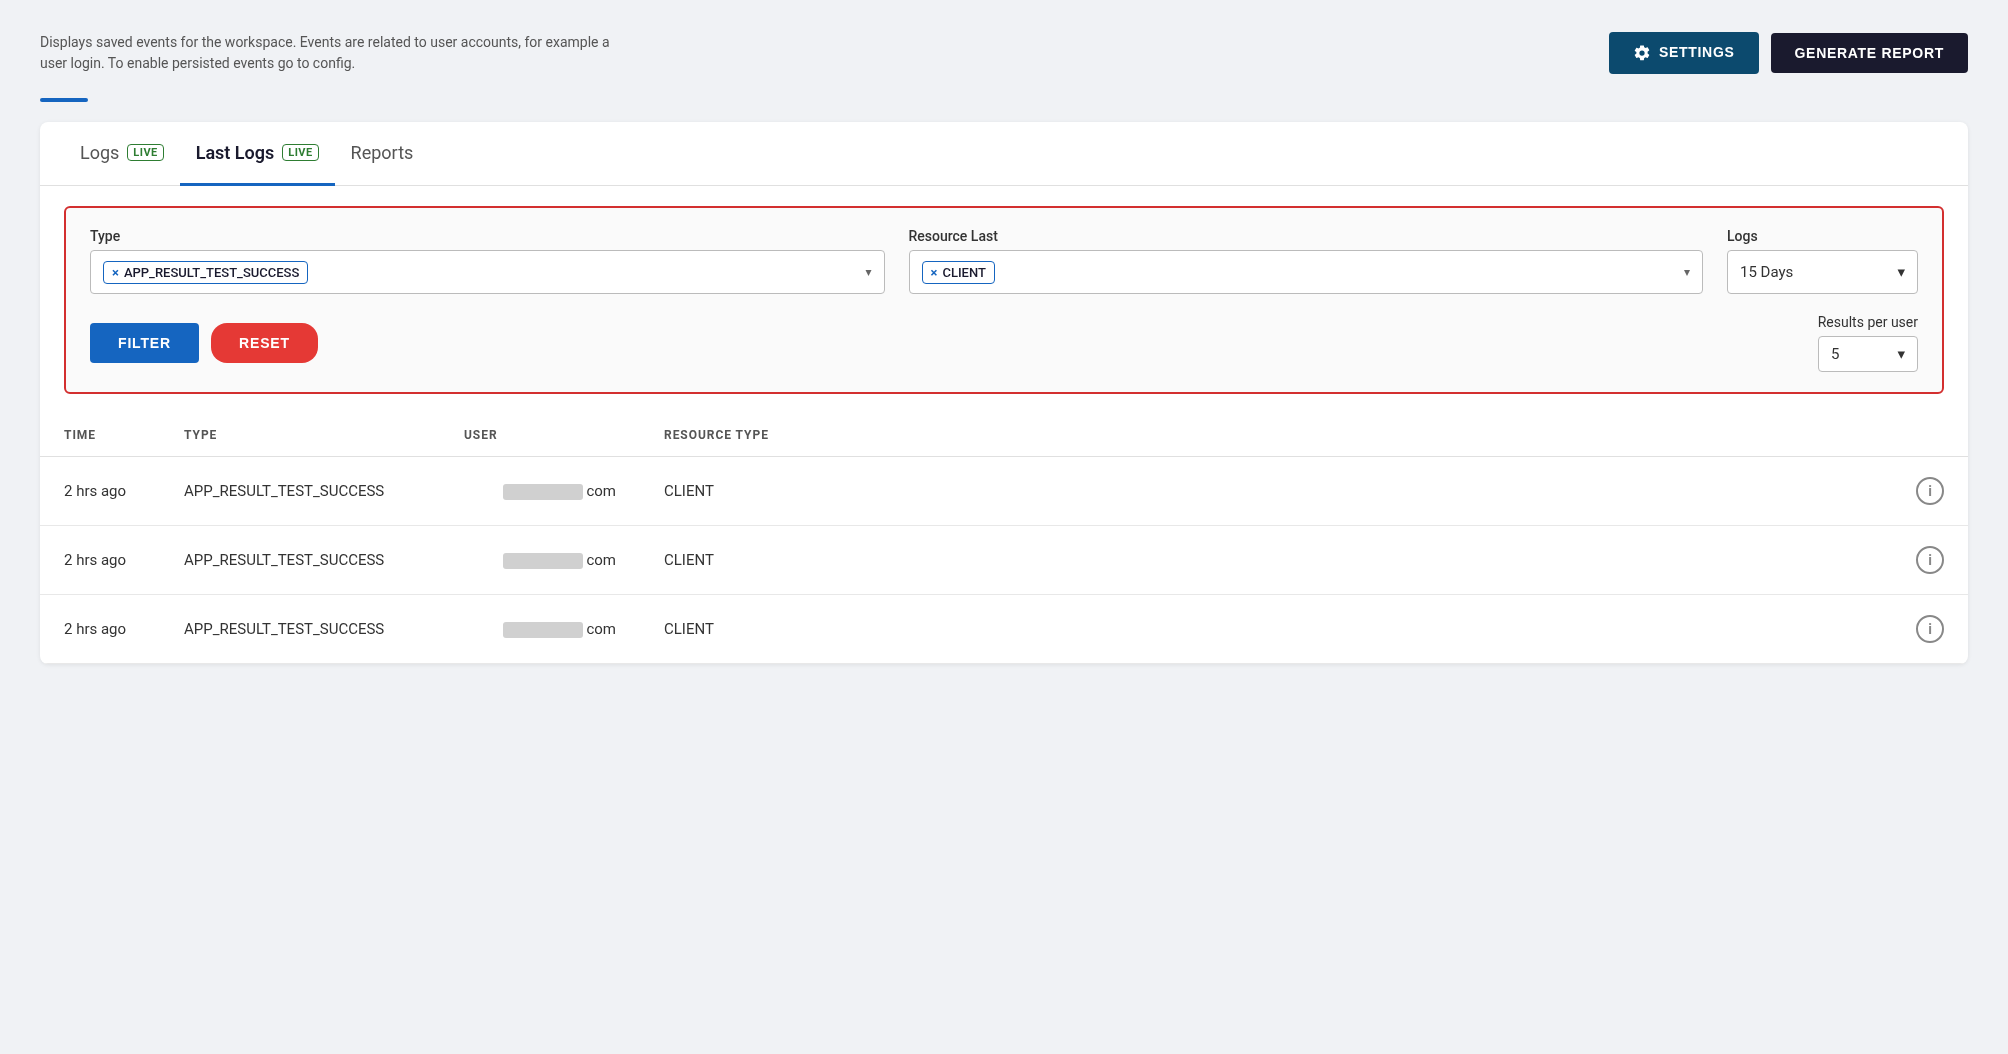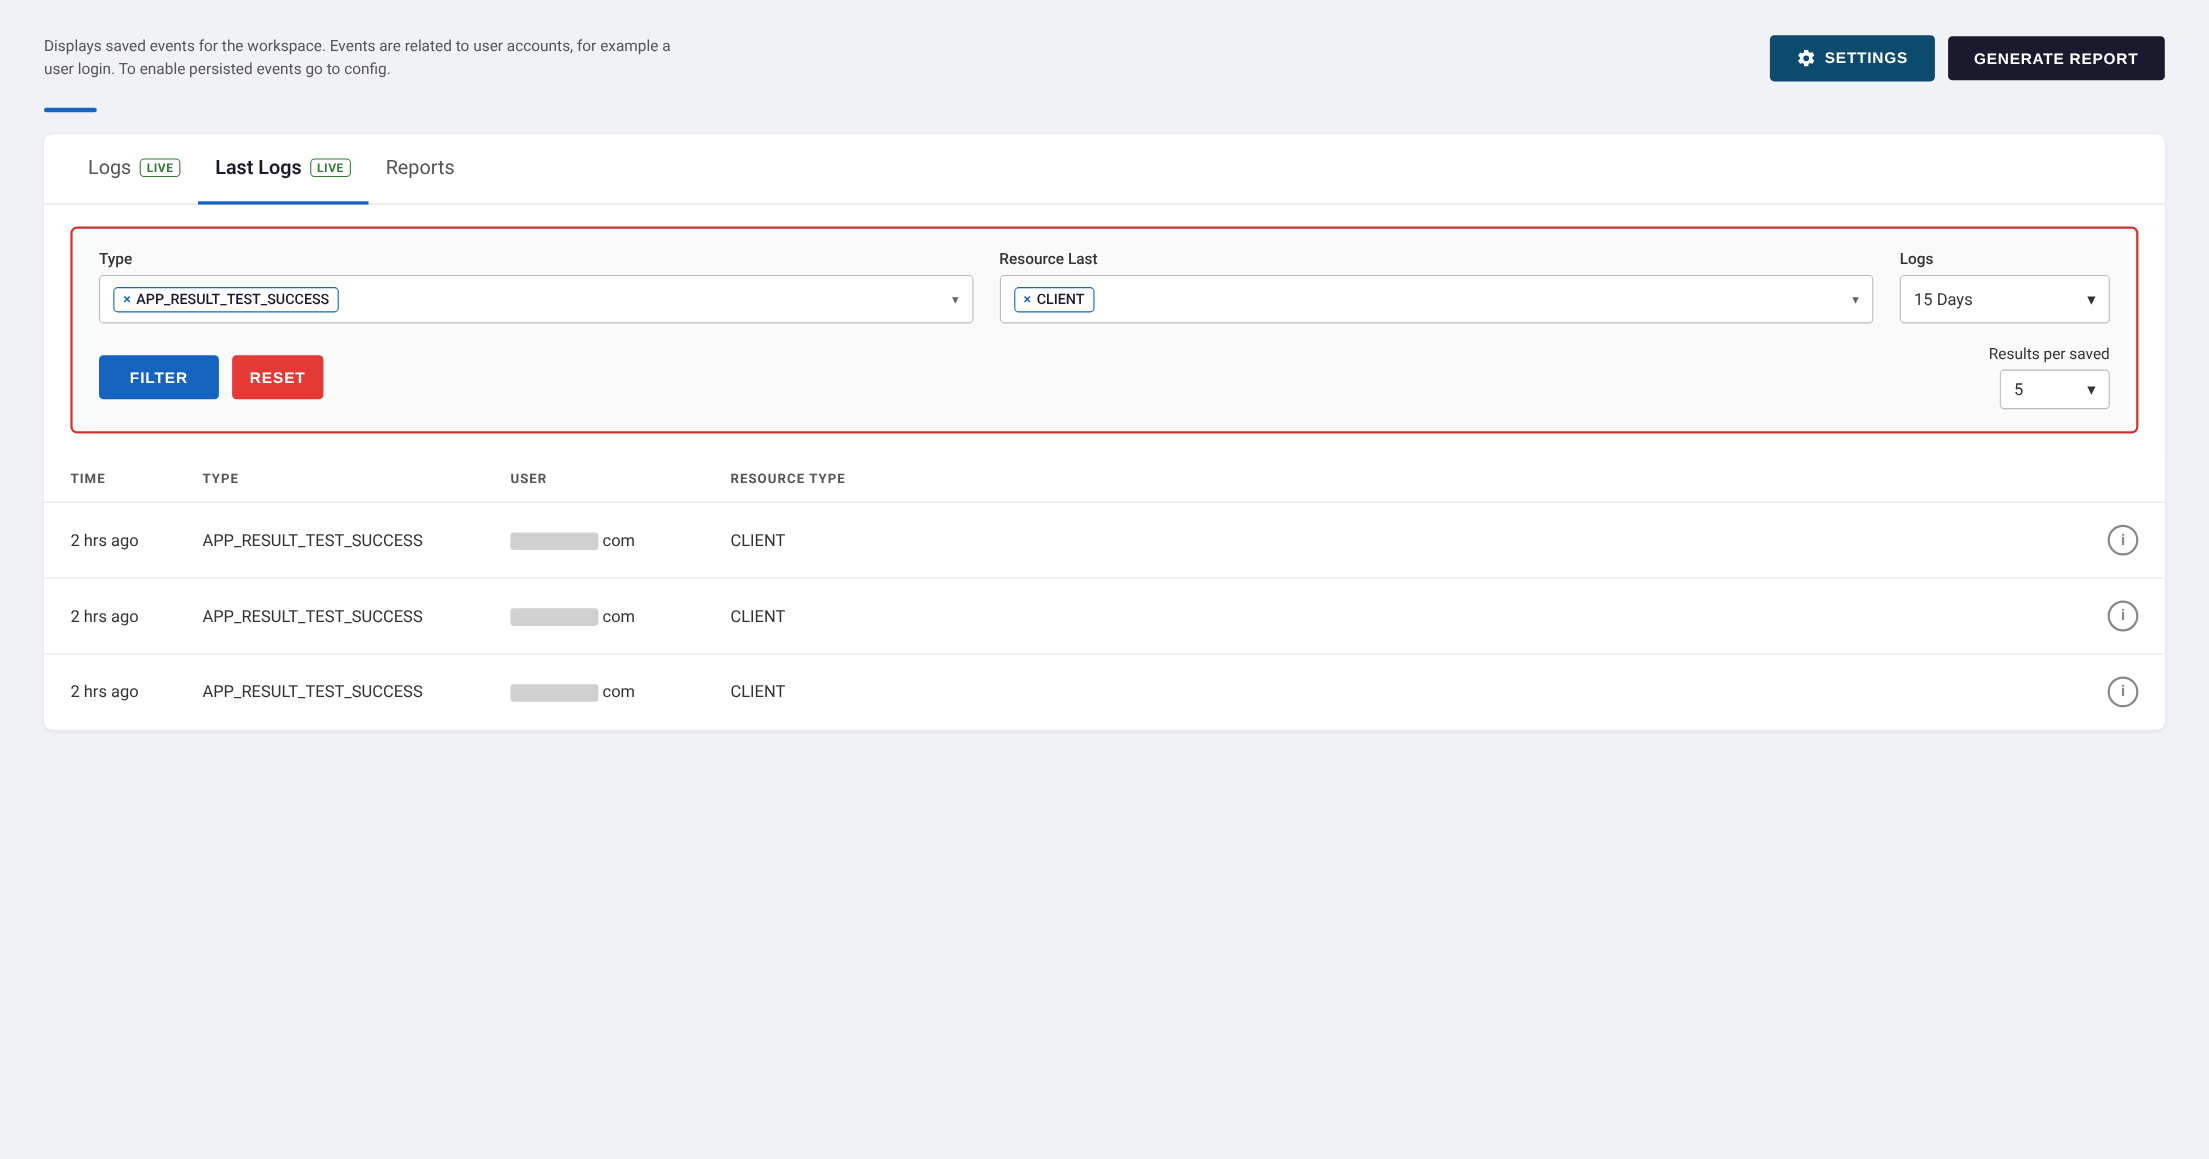--- a/index.html
+++ b/index.html
@@ -228,24 +228,24 @@
       font-weight: 800;
       border-radius: 4px;
       cursor: pointer;
       letter-spacing: 0.06em;
       text-transform: uppercase;
     }
     .btn-reset {
       background: #e53935;
       color: white;
       border: none;
-      padding: 12px 16px;
+      padding: 12px 28px;
       font-size: 14px;
       font-weight: 800;
-      border-radius: 4px;
+      border-radius: 16px;
       cursor: pointer;
       letter-spacing: 0.06em;
       text-transform: uppercase;
     }
     .results-per-page {
       display: flex;
       flex-direction: column;
       align-items: flex-end;
       gap: 6px;
     }
@@ -296,20 +296,21 @@
     .td-time {
       color: #555;
       white-space: nowrap;
       width: 120px;
     }
     .td-type {
       width: 280px;
     }
     .td-user {
       width: 200px;
+      text-align: right;
     }
     .td-resource {
       flex: 1;
     }
     .td-info {
       text-align: right;
       width: 60px;
     }
     .user-blur {
       display: inline-block;
@@ -414,21 +415,21 @@
         </div>
 
       </div>
 
       <div class="filter-actions-row">
         <div class="filter-btns">
           <button class="btn-filter">FILTER</button>
           <button class="btn-reset">RESET</button>
         </div>
         <div class="results-per-page">
-          <span class="results-label">Results per saved</span>
+          <span class="results-label">Results per user</span>
           <div class="results-select">
             <span>5</span>
             <span>▾</span>
           </div>
         </div>
       </div>
     </div>
 
     <table class="audit-table">
       <thead>

